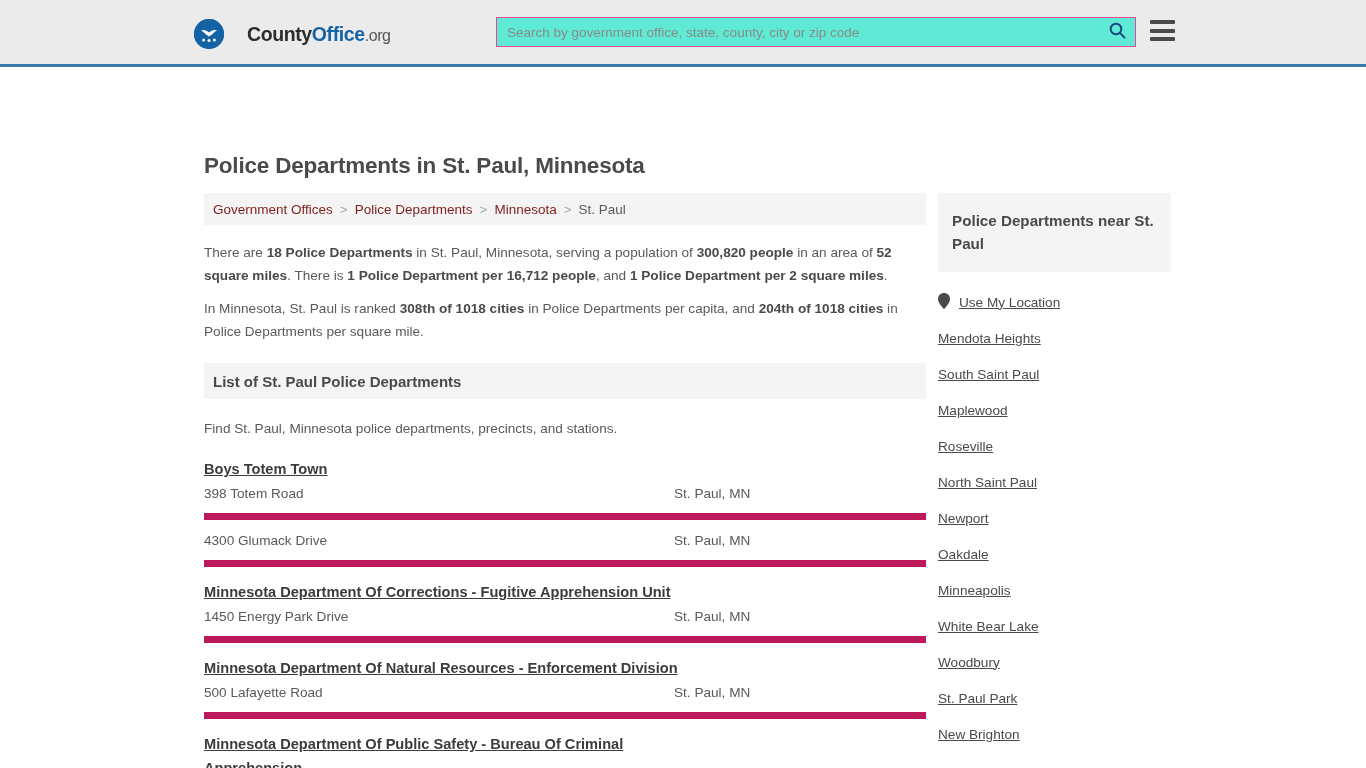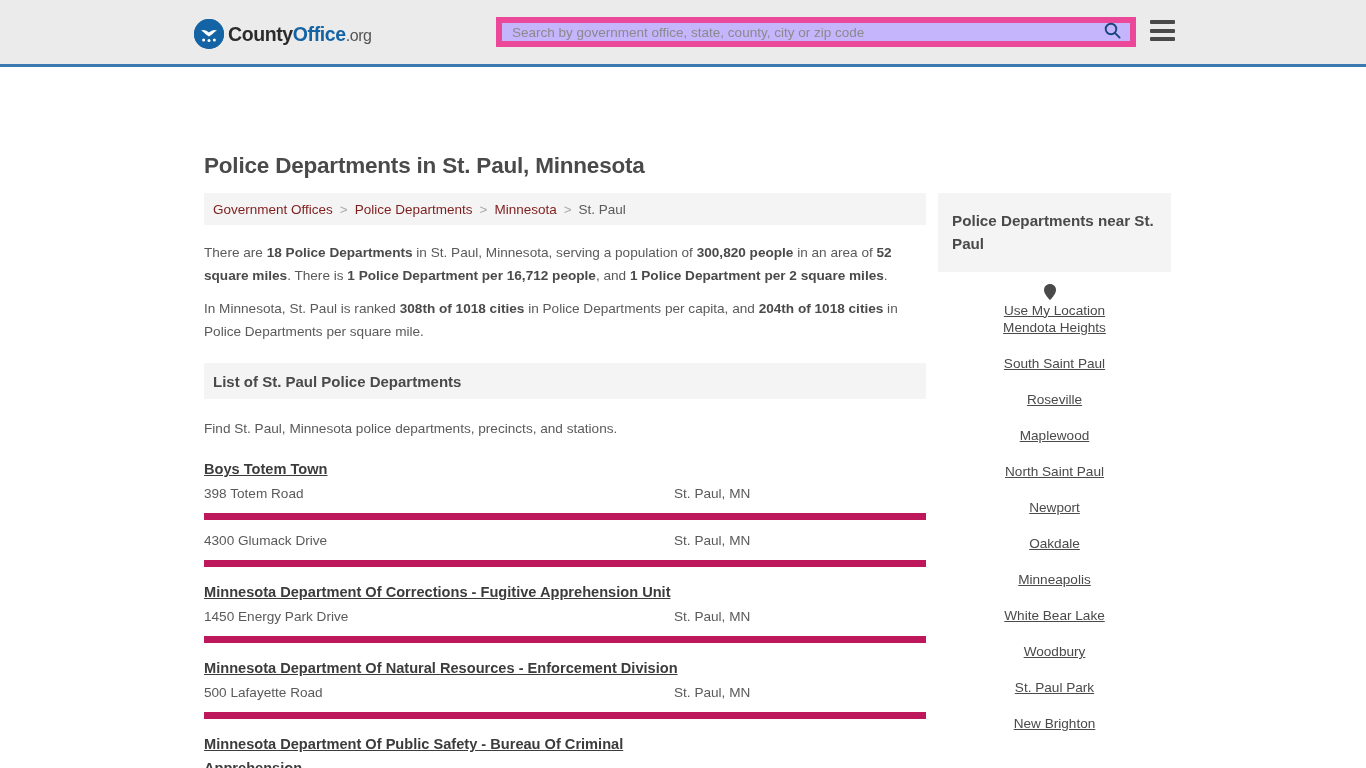--- a/index.html
+++ b/index.html
@@ -18,21 +18,21 @@
     width: 1366px;
     height: 67px;
     background: #ebebeb;
     border-bottom: 3px solid #3a7ab0;
   }
   .logo-wrap {
     position: absolute;
     left: 194px; top: 19px;
     display: flex;
     align-items: center;
-    gap: 4px;
+    gap: 23px;
     text-decoration: none;
   }
   .logo-badge {
     width: 30px; height: 30px;
     border-radius: 50%;
     background: #1464a5;
     display: block;
   }
   .logo-text {
     font-size: 19.5px;
@@ -42,22 +42,22 @@
     white-space: nowrap;
   }
   .logo-text .b { color: #1464a5; font-weight: bold; }
   .logo-text .o { color: #2b2b2b; font-weight: bold; }
   .logo-text .tld { color: #555; font-size: 16px; }
 
   .search-box {
     position: absolute;
     left: 496px; top: 17px;
     width: 640px; height: 30px;
-    background: #c4b5fd;
-    border: 6px solid #ec4899;
+    background: #5eead4;
+    border: 1px solid #ec4899;
     display: flex;
     align-items: center;
   }
   .search-input {
     border: 0; outline: 0;
     background: transparent;
     flex: 1;
     height: 28px;
     padding: 0 10px;
     font-size: 13.5px;
@@ -206,21 +206,20 @@
     line-height: 23px;
   }
   .side-links { padding-top: 12px; }
   .side-link {
     display: flex;
     align-items: center;
     height: 36px;
     font-size: 13.6px;
     color: #4a4a4a;
     text-decoration: none;
-    flex-direction: column;
   }
   .side-link .lbl { text-decoration: underline; }
   .pin-icon {
     display: inline-block;
     margin-right: 9px;
     line-height: 1;
   }
 </style>
 </head>
 <body>
@@ -346,26 +345,26 @@
         <span class="lbl">Use My Location</span>
       </a>
 
       <a class="side-link" href="#">
           <span class="lbl">Mendota Heights</span>
         </a>
       <a class="side-link" href="#">
           <span class="lbl">South Saint Paul</span>
         </a>
       <a class="side-link" href="#">
+          <span class="lbl">Maplewood</span>
+        </a>
+      <a class="side-link" href="#">
           <span class="lbl">Roseville</span>
         </a>
       <a class="side-link" href="#">
-          <span class="lbl">Maplewood</span>
-        </a>
-      <a class="side-link" href="#">
           <span class="lbl">North Saint Paul</span>
         </a>
       <a class="side-link" href="#">
           <span class="lbl">Newport</span>
         </a>
       <a class="side-link" href="#">
           <span class="lbl">Oakdale</span>
         </a>
       <a class="side-link" href="#">
           <span class="lbl">Minneapolis</span>

